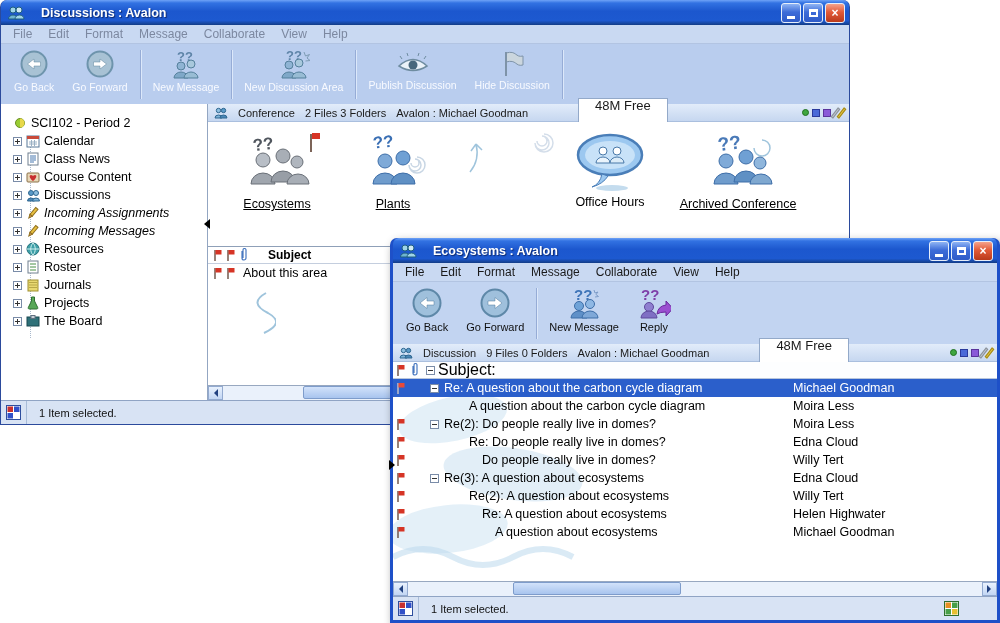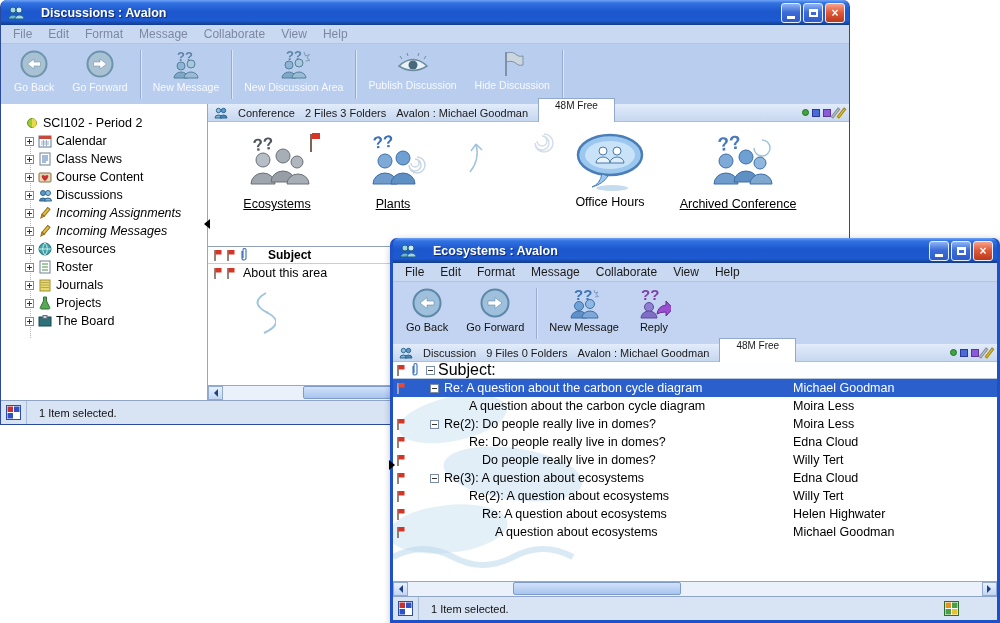--- a/index.html
+++ b/index.html
@@ -34,32 +34,32 @@
     gap:2px;padding:2px 9px;font-size:10.5px;white-space:nowrap;}
   .back .tool{color:#F8FAFF;}
   .front .tool{color:#101010;font-size:11px;}
   .tsep{width:1px;background:#96ACD6;box-shadow:1px 0 0 #DCE8FA;margin:3px 3px;}
   
   .bw-content{flex:1;display:flex;min-height:0;background:#fff;}
   .tree-panel{width:207px;border-right:1px solid #93A6C2;padding-top:10px;position:relative;}
   .tree-panel::before{content:"";position:absolute;left:29px;top:36px;height:198px;
     border-left:1px dotted #A8B8CC;}
   .tree-row{height:18px;display:flex;align-items:center;font-size:12.5px;color:#000;
-    padding-left:24px;gap:4px;position:relative;}
+    padding-left:12px;gap:4px;position:relative;}
   .tree-row .lbl{white-space:nowrap;}
   .it{font-style:italic;}
   .pbox{width:9px;height:9px;border:1px solid #7A8CA8;background:#fff;position:relative;flex:none;}
   .pbox::before{content:"";position:absolute;left:1px;right:1px;top:3px;height:1px;background:#333;}
   .pbox::after{content:"";position:absolute;top:1px;bottom:1px;left:3px;width:1px;background:#333;}
   .main-panel{flex:1;display:flex;flex-direction:column;min-width:0;position:relative;}
   .confbar{height:18px;background:linear-gradient(180deg,#E2ECFA,#C6D7F0);display:flex;
     align-items:center;font-size:11px;gap:10px;padding:0 6px;border-bottom:1px solid #AABFDE;
     color:#1A1A1A;white-space:nowrap;}
-  .freebox{background:#fff;border:1px solid #93A9C9;padding:0 16px;font-size:10px;
-    height:30px;line-height:13px;}
+  .freebox{background:#fff;border:1px solid #93A9C9;padding:0 16px;font-size:13px;
+    height:30px;line-height:13px;margin-left:40px;}
   .ric{margin-left:auto;display:flex;gap:3px;align-items:center;}
   .ic-dot{width:7px;height:7px;border-radius:50%;background:#3FA63F;border:1px solid #207020;}
   .ic-sq-b{width:8px;height:8px;background:#4A6AD8;border:1px solid #2A3A9C;}
   .ic-sq-p{width:8px;height:8px;background:#8A5AD8;border:1px solid #5A349C;}
   .ic-pen{width:3px;height:12px;background:#C0C6CE;border:1px solid #8A929C;transform:rotate(38deg);}
   .ic-pen.y{background:#E8C83A;border-color:#A08820;}
   .icons-area{height:124px;position:relative;background:#fff;}
   .dcell{position:absolute;width:150px;display:flex;flex-direction:column;align-items:center;top:8px;}
   .dlabel{font-size:12.5px;color:#000;margin-top:1px;white-space:nowrap;}
   .ul{text-decoration:underline;}

